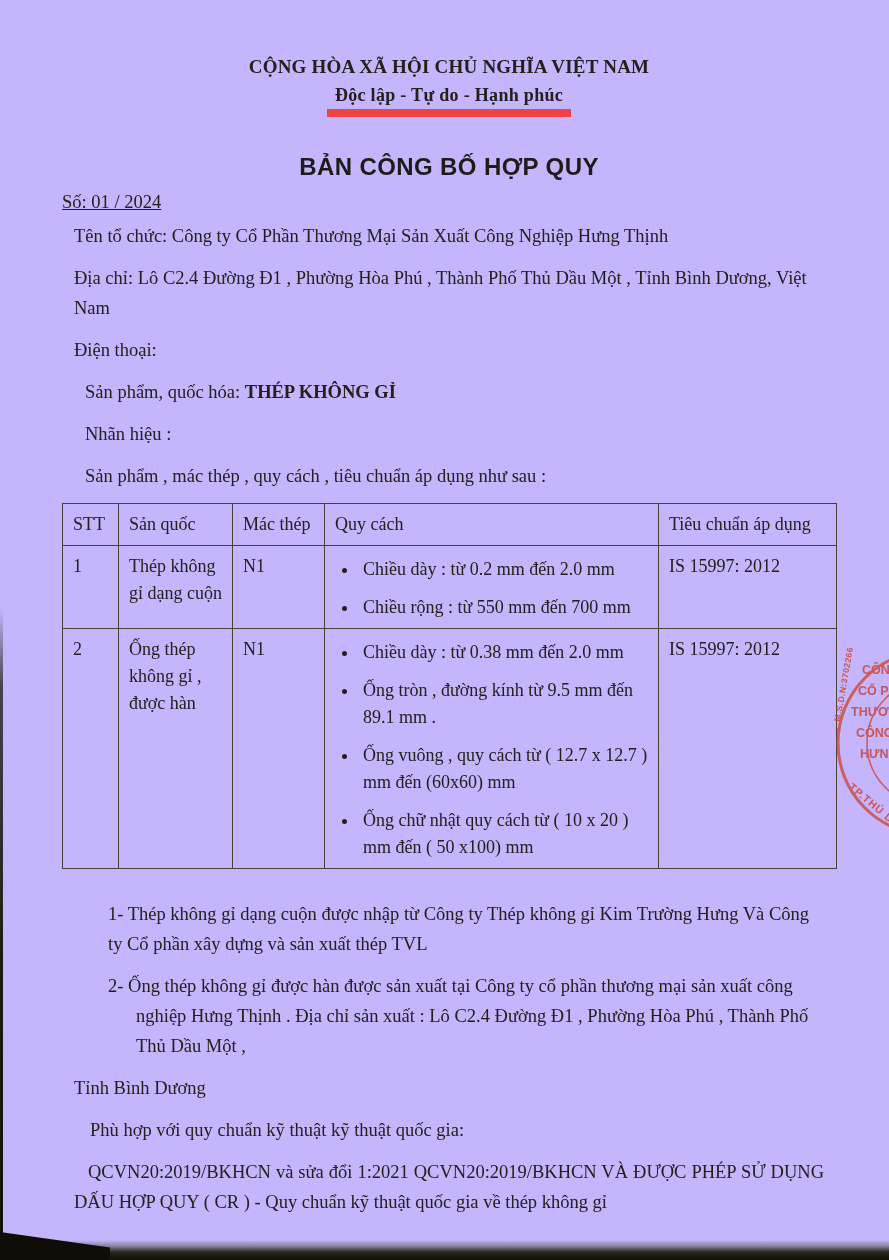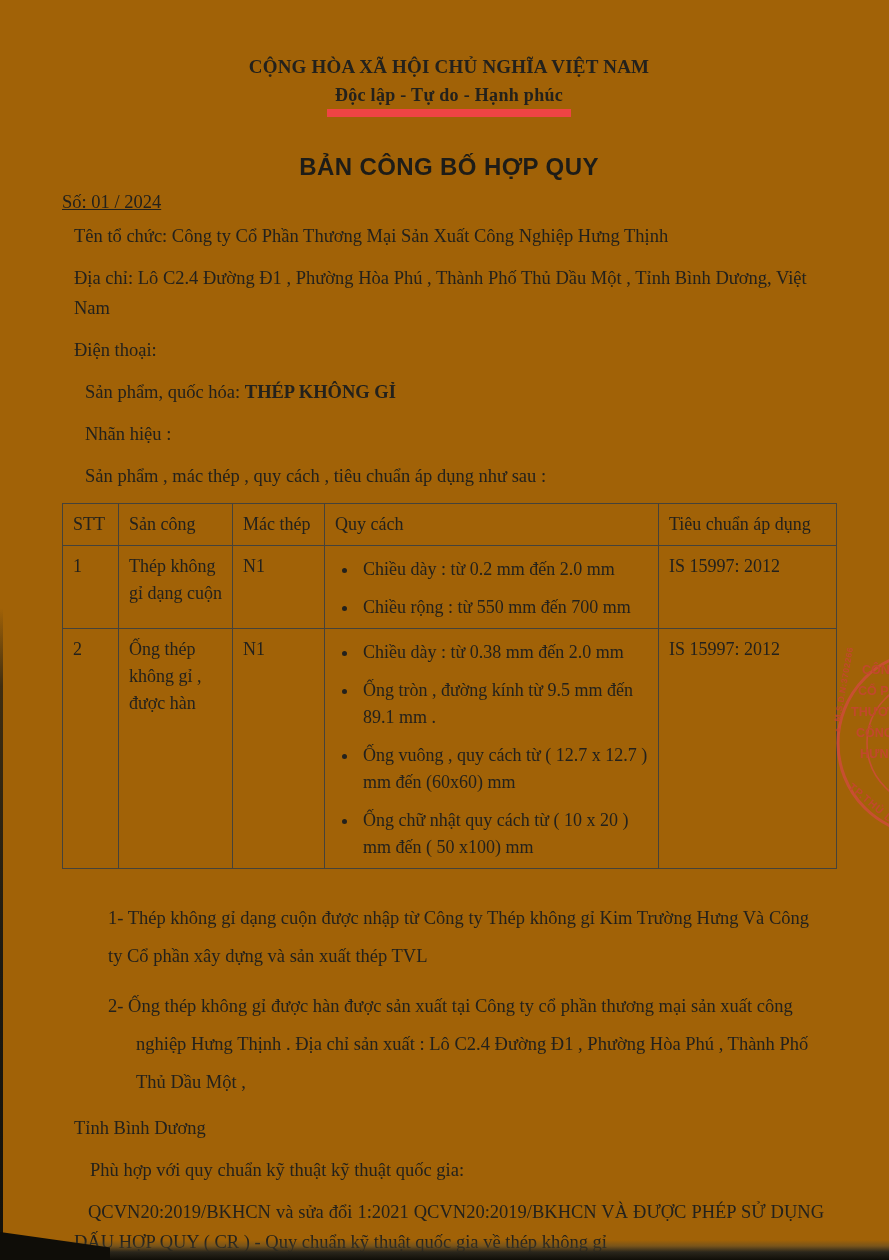--- a/index.html
+++ b/index.html
@@ -1,18 +1,18 @@
 <!DOCTYPE html>
 <html><head>
 <meta charset="utf-8">
 <style>
   html,body { margin:0; padding:0; background:#e8e8e8; }
   .page {
     position:relative; width:889px; height:1260px;
-    background:#a16207; overflow:hidden;
+    background:#c4b5fd; overflow:hidden;
     font-family:"Liberation Serif", serif; color:#23211c;
   }
   .content { position:absolute; left:62px; top:56px; width:774px; }
 
   
   .nat { text-align:center; }
   .nat-country { font-weight:bold; font-size:19px; letter-spacing:.2px; }
   .nat-motto-wrap { margin-top:7px; }
   .nat-motto {
     display:inline-block; font-weight:bold; font-size:18px;
@@ -47,21 +47,21 @@
   .c-stt { text-align:center; }
   .c-prod { text-align:justify; padding:7px 8px; }
   .c-grade { text-align:center; }
   .c-spec { padding:7px 12px 7px 10px; }
   .c-spec ul { margin:3px 0 0 0; padding-left:24px; }
   .c-spec li { margin:0 0 11px 0; line-height:27px; padding-left:4px; }
   .c-spec li:last-child { margin-bottom:0; }
 
   
   .notes { margin-top:30px; }
-  .note { font-size:18.5px; line-height:38px; }
+  .note { font-size:18.5px; line-height:30px; }
   .n1 { padding-left:34px; margin-bottom:2px; }
   .n2 { padding-left:62px; text-indent:-28px; margin-bottom:2px; }
   .conf { padding-left:16px; }
   .reg { font-size:18.5px; line-height:30px; text-align:justify; text-indent:14px; }
 
   
   .stamp { position:absolute; left:830px; top:638px; opacity:.82; }
   .s-outer { fill:none; stroke:#d04c3b; stroke-width:3; }
   .s-inner { fill:none; stroke:#d04c3b; stroke-width:1.6; }
   .s-line  { fill:#c94335; font-family:"Liberation Sans", sans-serif; font-weight:bold; font-size:12.5px; }
@@ -110,21 +110,21 @@
       <colgroup>
         <col class="col-stt">
           <col class="col-prod">
           <col class="col-grade">
           <col class="col-spec">
           <col class="col-std">
       </colgroup>
       <thead>
         <tr>
           <th class="c-stt">STT</th>
-          <th>Sản công</th>
+          <th>Sản quốc</th>
           <th>Mác thép</th>
           <th>Quy cách</th>
           <th>Tiêu chuẩn áp dụng</th>
         </tr>
       </thead>
       <tbody>
         <tr>
           <td class="c-stt">1</td>
           <td class="c-prod">Thép không gỉ dạng cuộn</td>
           <td class="c-grade">N1</td>

